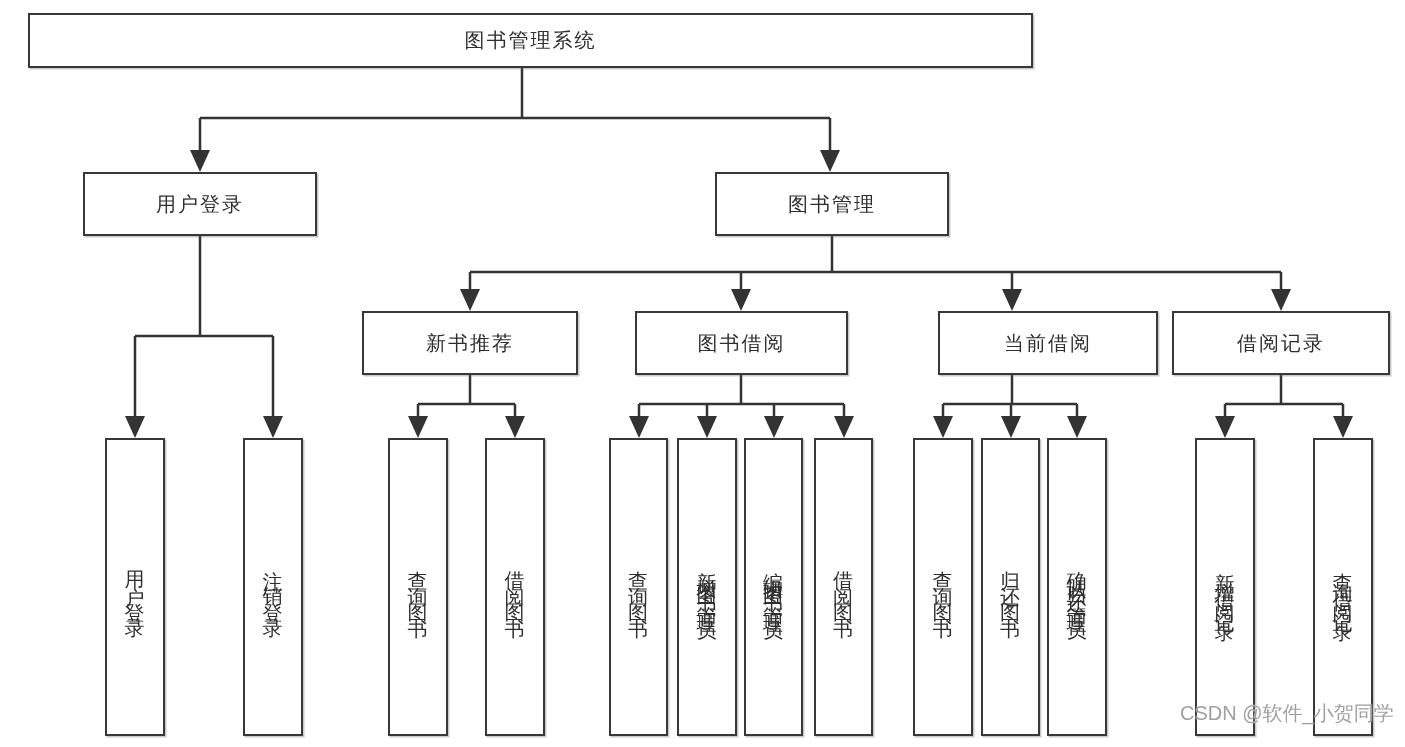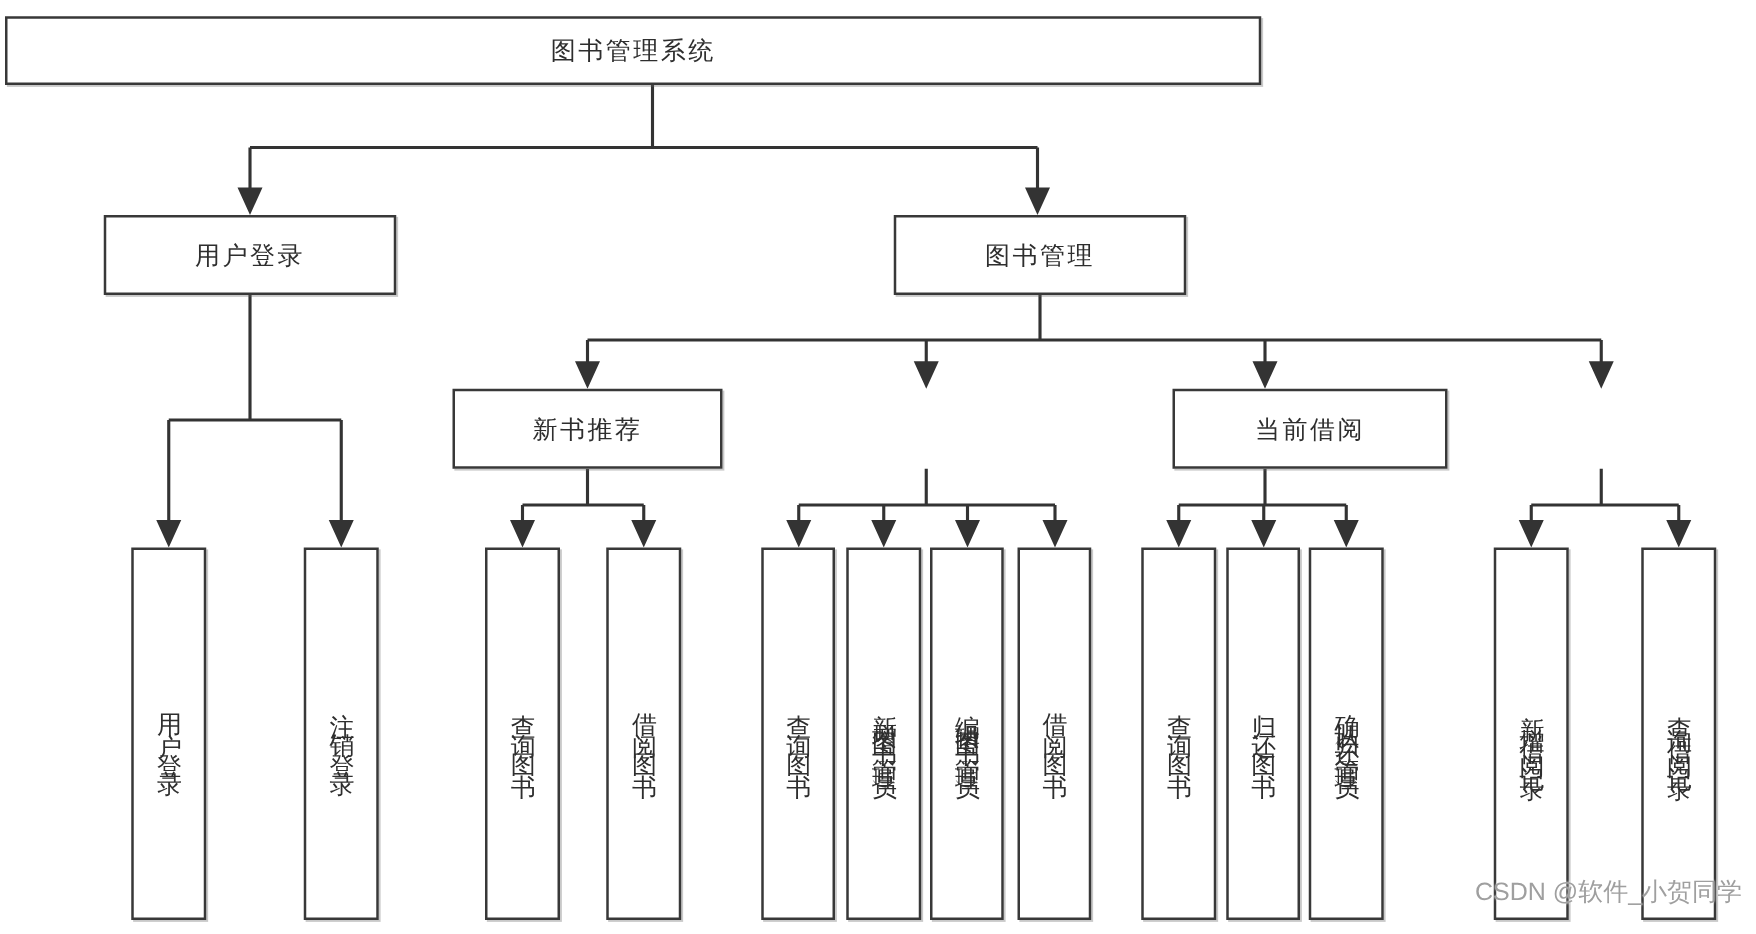--- a/index.html
+++ b/index.html
@@ -101,36 +101,42 @@
       M697 416 L717 416 L707 438 Z
       M764 416 L784 416 L774 438 Z
       M834 416 L854 416 L844 438 Z
       M933 416 L953 416 L943 438 Z
       M1001 416 L1021 416 L1011 438 Z
       M1067 416 L1087 416 L1077 438 Z
       M1215 416 L1235 416 L1225 438 Z
       M1333 416 L1353 416 L1343 438 Z"></path>
   </svg>
 
-  <div class="node h" style="left:4px;top:13px;width:1005px;height:55px;">
+  <div class="node h" style="left:28px;top:13px;width:1005px;height:55px;">
     <span>图书管理系统</span>
   </div>
 
   <div class="node h" style="left:83px;top:172px;width:234px;height:64px;">
     <span>用户登录</span>
   </div>
   <div class="node h" style="left:362px;top:311px;width:216px;height:64px;">
     <span>新书推荐</span>
   </div>
 
   <div class="node h" style="left:715px;top:172px;width:234px;height:64px;">
     <span>图书管理</span>
   </div>
+  <div class="node h" style="left:635px;top:311px;width:213px;height:64px;">
+    <span>图书借阅</span>
+  </div>
   <div class="node h" style="left:902px;top:311px;width:220px;height:64px;margin-left:36px;">
     <span>当前借阅</span>
+  </div>
+  <div class="node h" style="left:1172px;top:311px;width:218px;height:64px;">
+    <span>借阅记录</span>
   </div>
 
   <div class="node v" style="left:105px;top:438px;width:60px;height:298px;">
     <span class="vt v-s">用户登录</span>
   </div>
   <div class="node v" style="left:243px;top:438px;width:60px;height:298px;">
     <span class="vt v-s">注销登录</span>
   </div>
 
   <div class="node v" style="left:388px;top:438px;width:60px;height:298px;">

